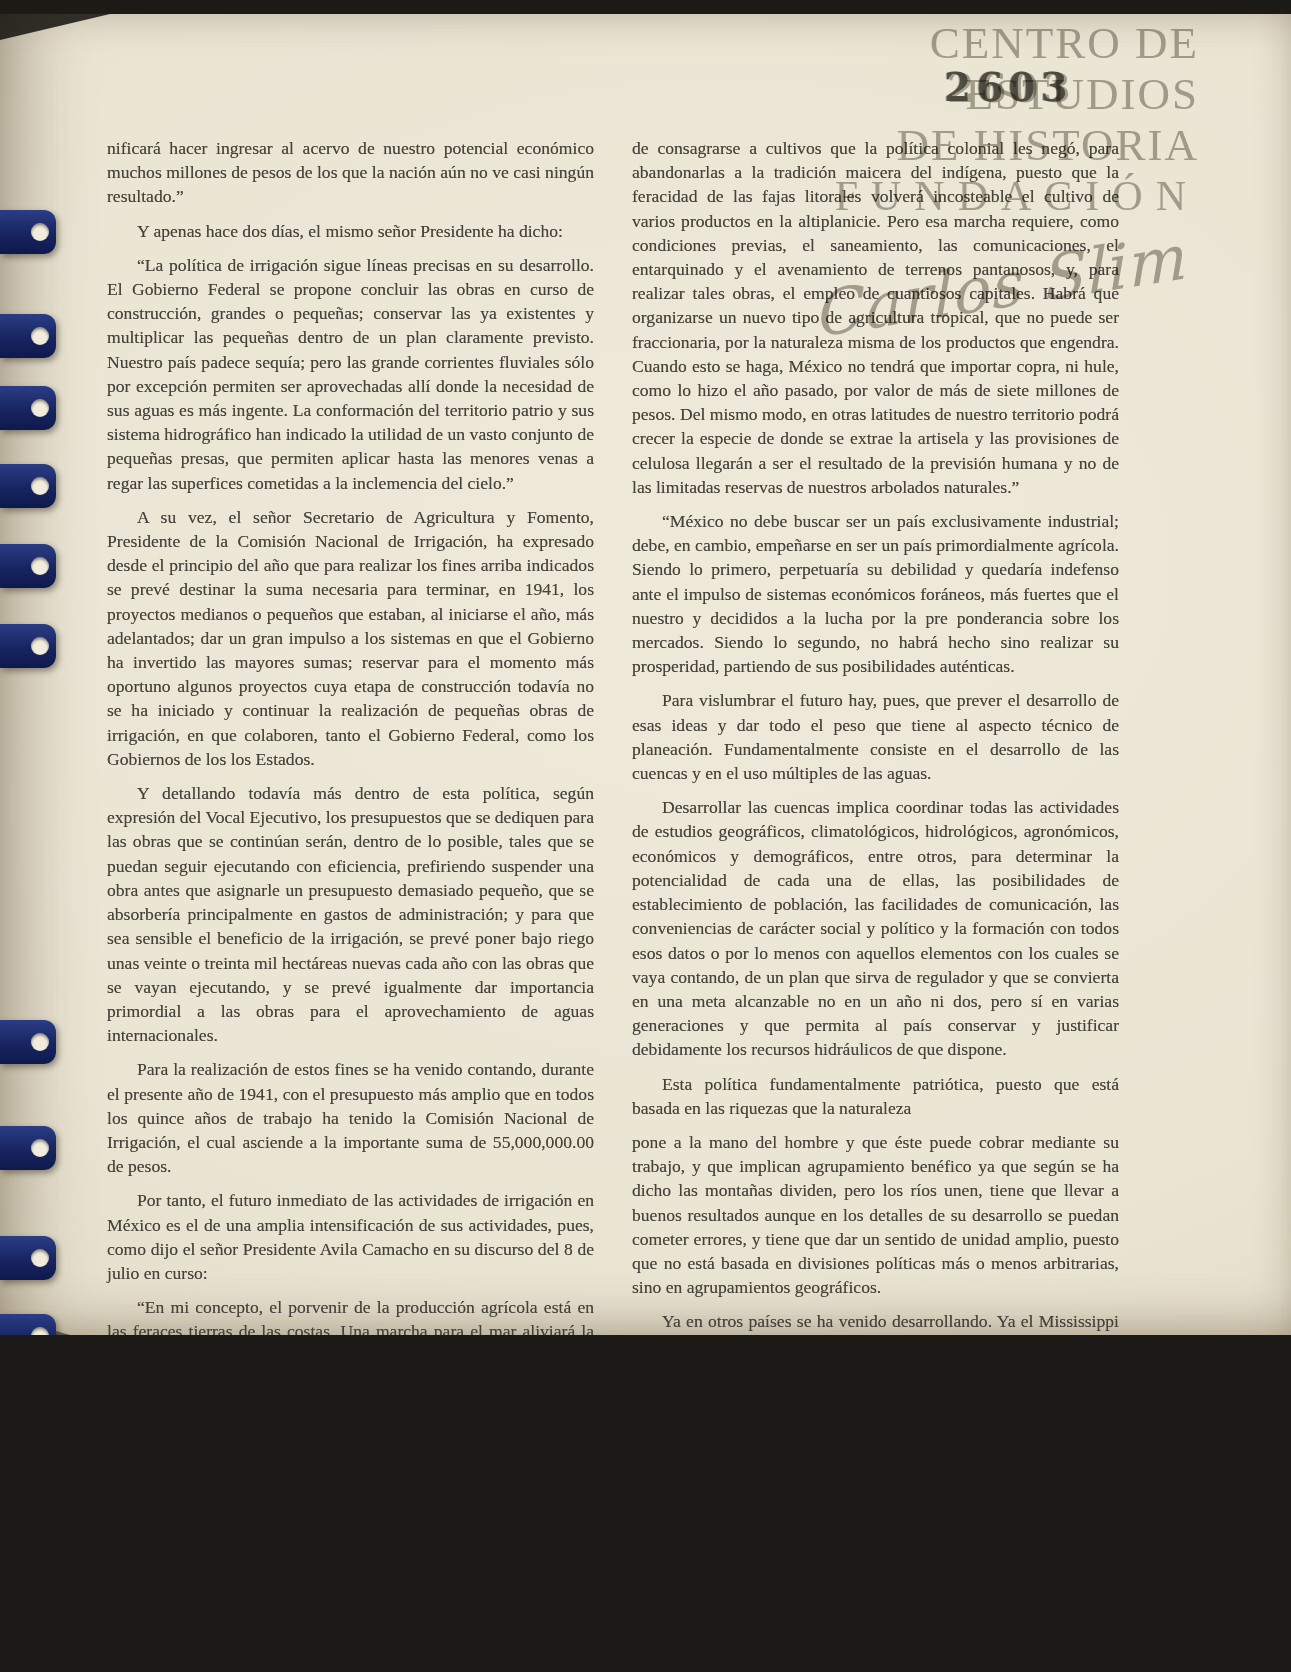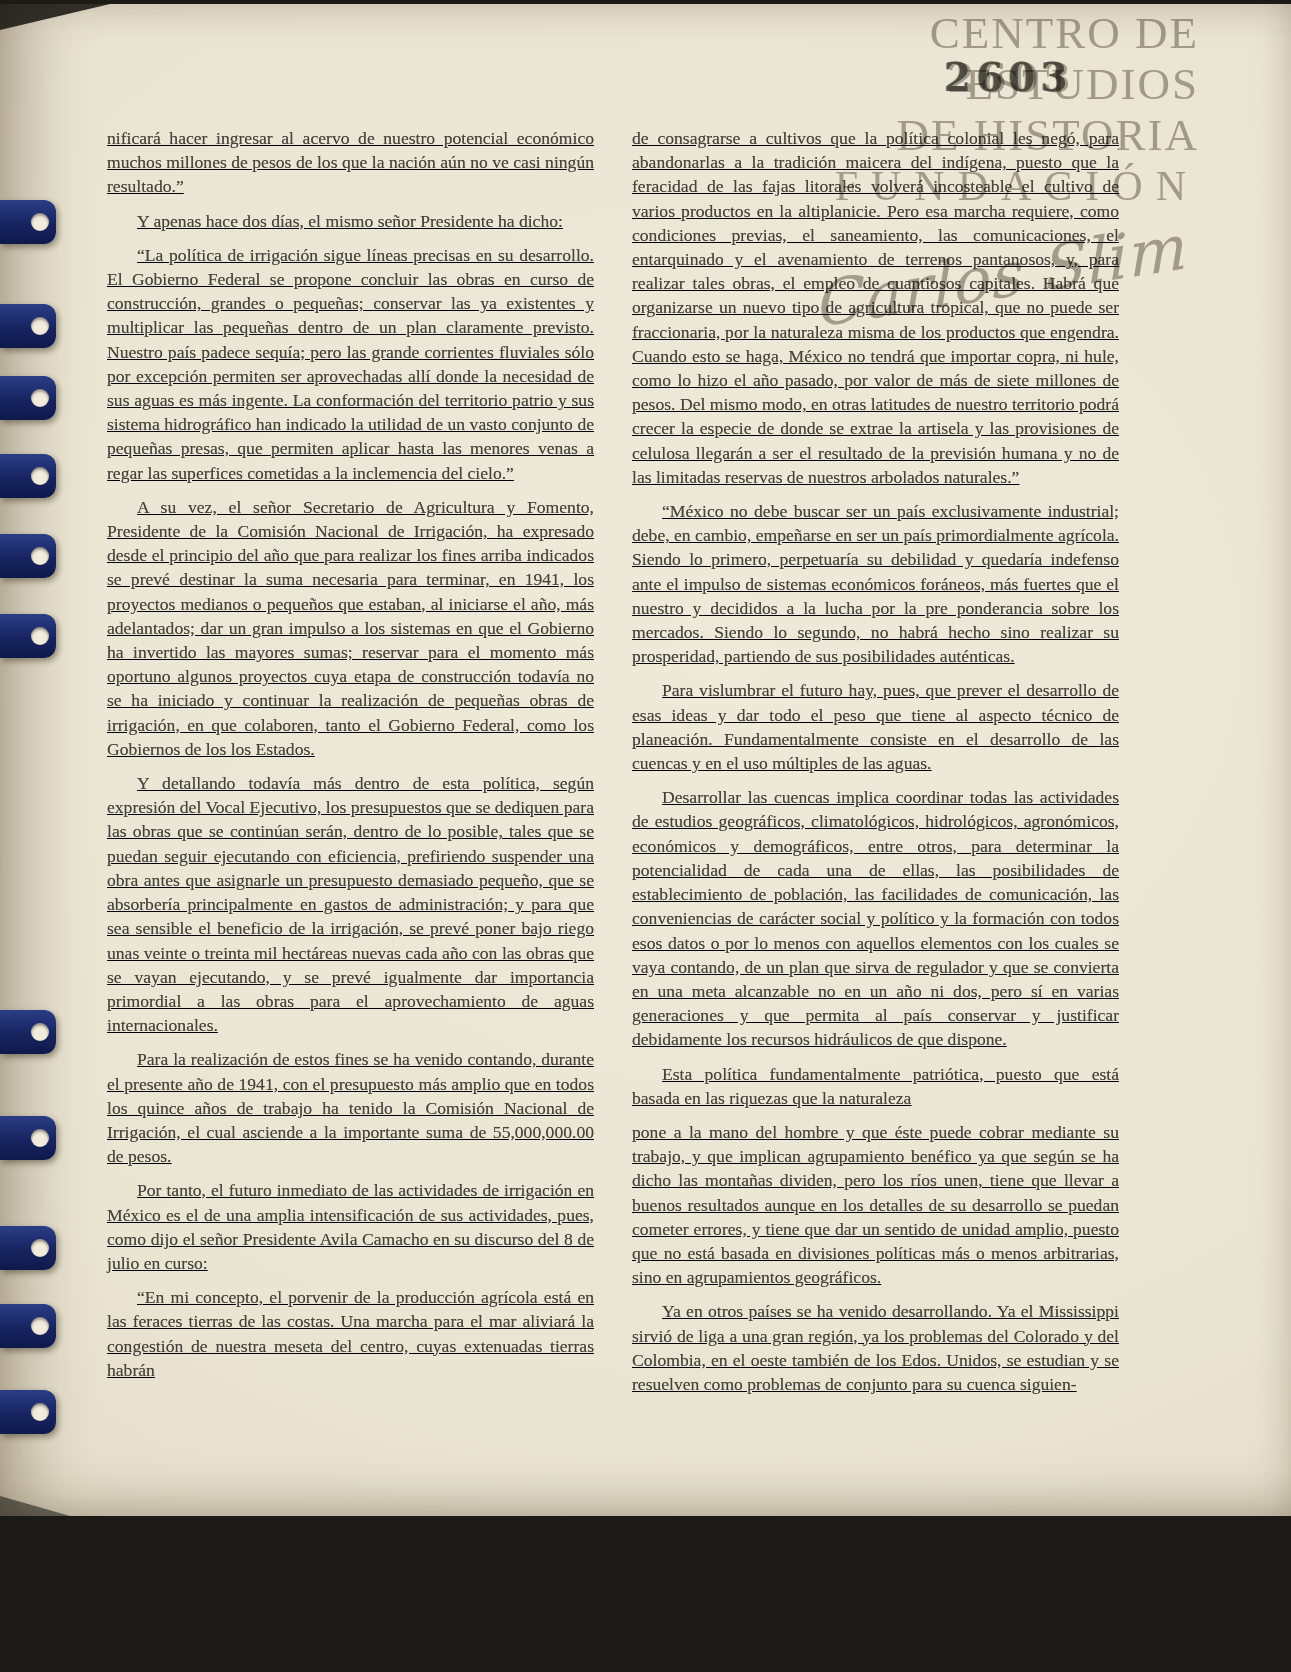--- a/index.html
+++ b/index.html
@@ -1,19 +1,19 @@
 <!DOCTYPE html>
 <html lang="es"><head>
 <meta charset="utf-8">
 <style>
   html,body{margin:0;padding:0;background:#1b1a17;}
   .page{
     position:relative;
-    width:1291px;height:1512px;
-    margin:4px auto;
+    width:1291px;height:1321px;
+    margin:14px auto;
     overflow:hidden;
     background:
       radial-gradient(130% 95% at 56% 42%, #efe9da 0%, #eae4d3 55%, #ddd5bf 100%);
     box-shadow:
       inset 55px 0 70px -35px rgba(70,52,25,.38),
       inset -18px 0 45px -25px rgba(70,52,25,.22),
       inset 0 -34px 55px -30px rgba(70,52,25,.30),
       inset 0 26px 45px -32px rgba(70,52,25,.16);
     font-family:"Liberation Serif", serif;
   }
@@ -70,21 +70,21 @@
     text-shadow:3px 1px 0 rgba(74,74,66,.45), -1px 0 0 rgba(74,74,66,.35);
     mix-blend-mode:multiply;
     z-index:5;
   }
   
   .content{
     position:absolute;left:107px;top:122px;width:1012px;
     display:flex;gap:38px;
     z-index:2;
   }
-  .col{width:487px;text-decoration:underline;}
+  .col{width:487px;}
   .col p{
     margin:0 0 10px 0;
     text-align:justify;
     text-indent:30px;
     font-size:17.6px;line-height:24.2px;
     color:#45423a;
     text-shadow:0 0 .5px rgba(69,66,58,.55);
   }
   .col p.cont{text-indent:0;}
   .col p.gap-top{margin-top:6px;}

